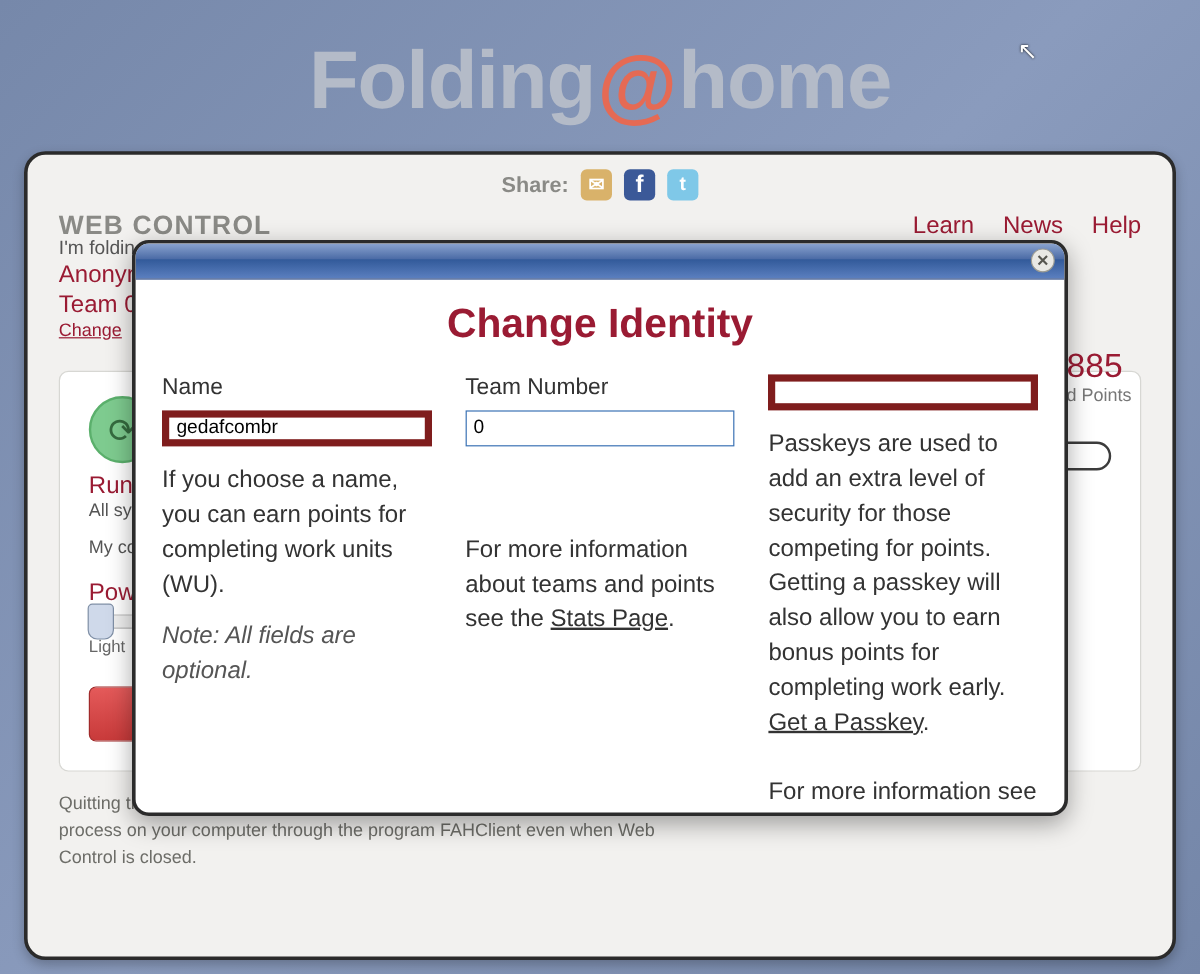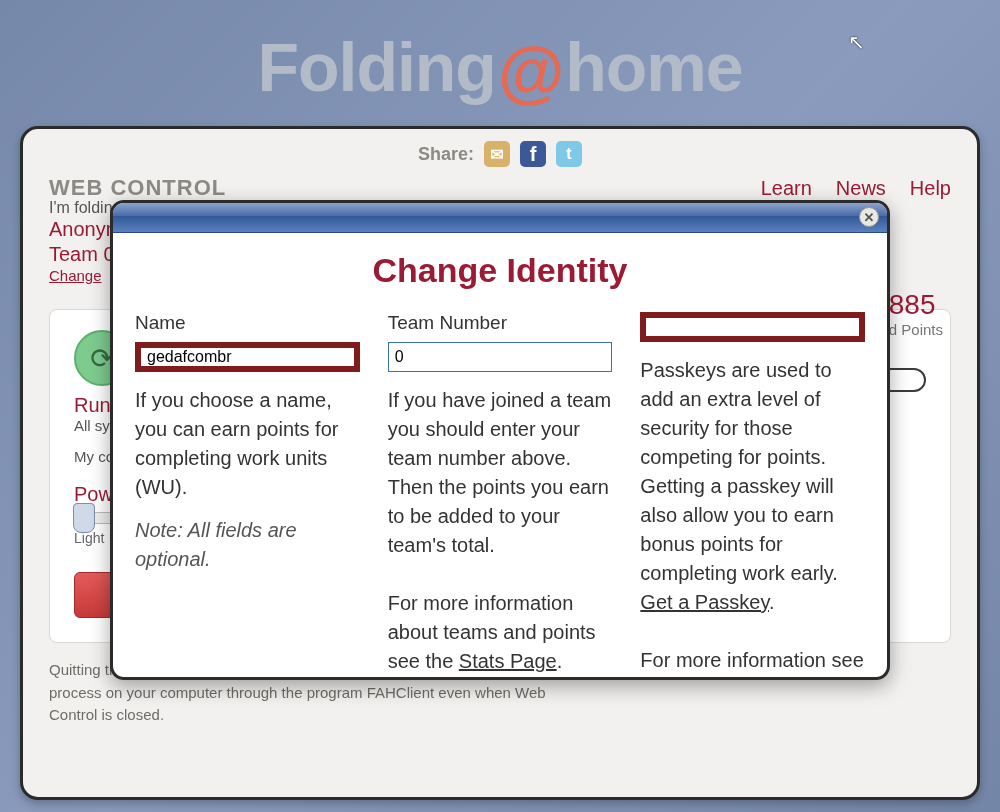--- a/index.html
+++ b/index.html
@@ -163,21 +163,20 @@
         <input type="text" value="gedafcombr" style="">
         <div class="col-desc">
           <span>If you choose a name, you can earn points for completing work units (WU).</span>
           <span class="note">Note: All fields are optional.</span>
         </div>
       </div>
       <div class="col">
         <div class="col-lbl">Team Number</div>
         <input type="text" class="active" value="0" style="">
         <div class="col-desc">
-          <span>If you have joined a team you should enter your team number above. Then the points you earn to be added to your team's total.</span>
           <br><br>
           <span>For more information about teams and points see the </span><a href="#">Stats Page</a><span>.</span>
         </div>
       </div>
       <div class="col">
         <input type="text" value="" style="">
         <div class="col-desc">
           <span>Passkeys are used to add an extra level of security for those competing for points. Getting a passkey will also allow you to earn bonus points for completing work early. </span><a href="#">Get a Passkey</a><span>.</span>
           <br><br>
           <span>For more information see </span><a href="#">Passkey FAQ</a><span>.</span>

